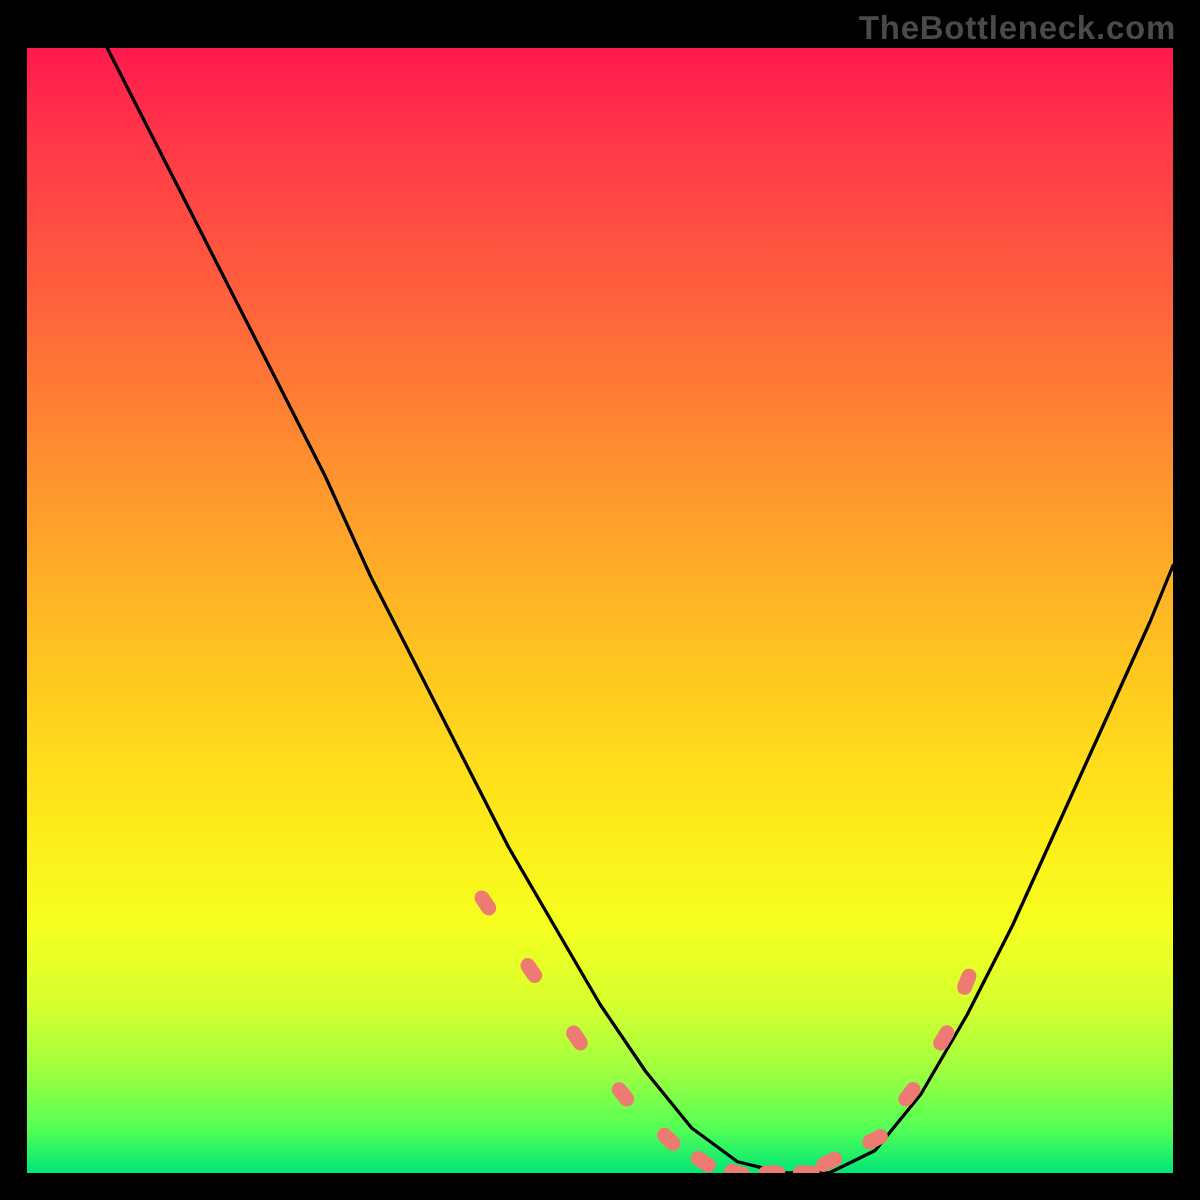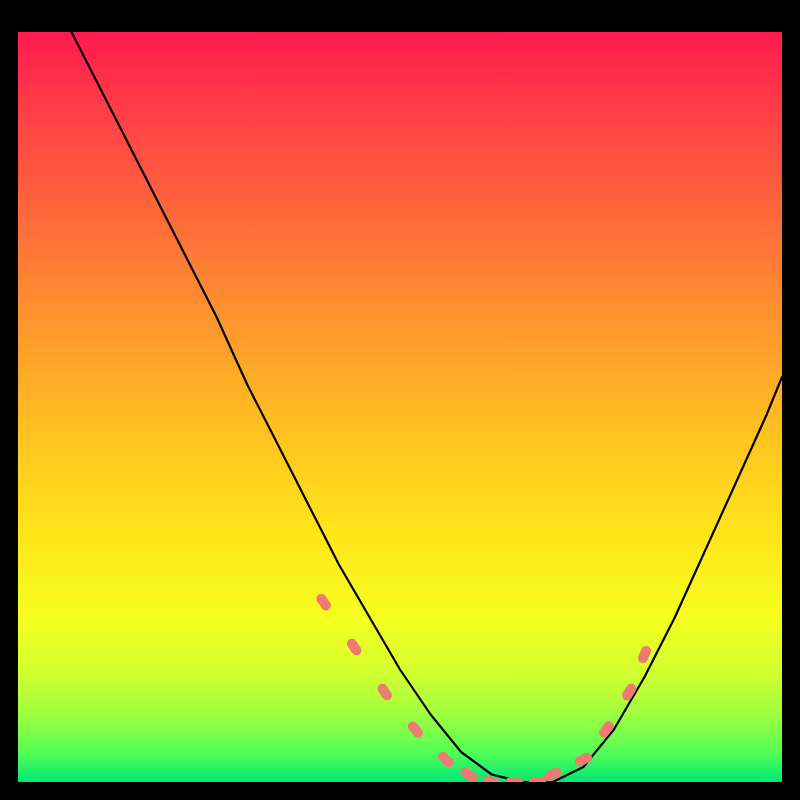--- a/index.html
+++ b/index.html
@@ -62,20 +62,21 @@
   }
   .marker {
     fill: #ee7b71;
   }
 </style>
 </head>
 <body>
 
 <div class="frame">
 
+  <div class="watermark">TheBottleneck.com</div>
 
   <div class="plot-area">
     <svg class="curve-svg" viewBox="0 0 764 750" preserveAspectRatio="none">
       <path id="curve-path" class="curve-path" d="M53.5 0.0 L76.4 45.0 L107.0 105.0 L137.5 165.0 L168.1 225.0 L198.6 285.0 L229.2 352.5 L259.8 412.5 L290.3 472.5 L320.9 532.5 L351.4 585.0 L382.0 637.5 L412.6 682.5 L443.1 720.0 L473.7 742.5 L504.2 750.0 L534.8 750.0 L565.4 735.0 L595.9 697.5 L626.5 645.0 L657.0 585.0 L687.6 517.5 L718.2 450.0 L748.7 382.5 L764.0 345.0"></path>
       <g id="markers-group">
           <rect x="296.6" y="565.0" width="18" height="10" rx="5" ry="5" class="marker" transform="rotate(55.8 305.6 570.0)"></rect>
           <rect x="327.2" y="610.0" width="18" height="10" rx="5" ry="5" class="marker" transform="rotate(55.8 336.2 615.0)"></rect>
           <rect x="357.7" y="655.0" width="18" height="10" rx="5" ry="5" class="marker" transform="rotate(55.8 366.7 660.0)"></rect>
           <rect x="388.3" y="692.5" width="18" height="10" rx="5" ry="5" class="marker" transform="rotate(50.8 397.3 697.5)"></rect>
           <rect x="418.8" y="722.5" width="18" height="10" rx="5" ry="5" class="marker" transform="rotate(44.5 427.8 727.5)"></rect>

